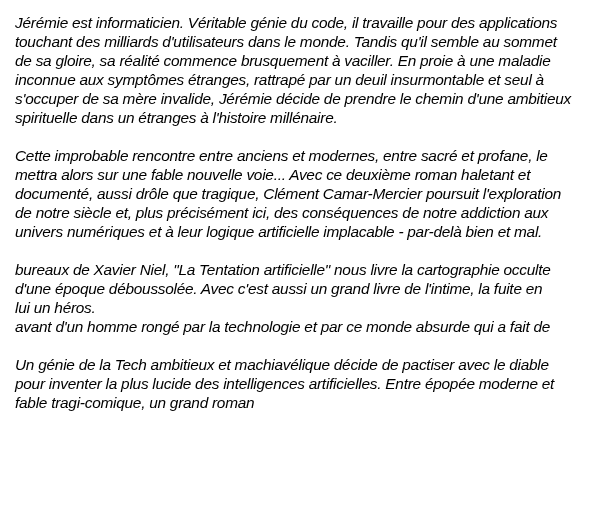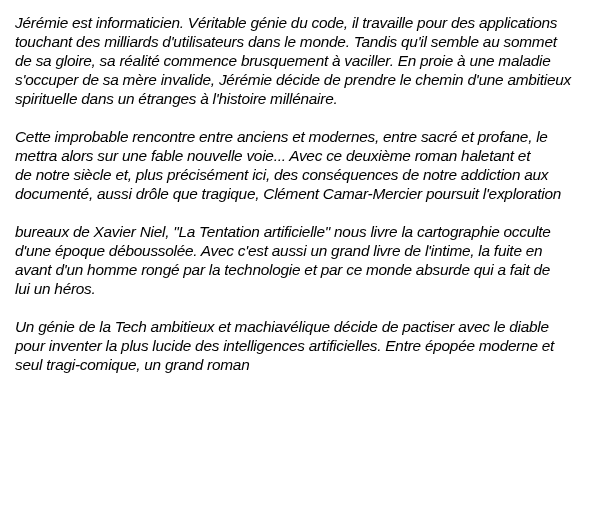--- a/index.html
+++ b/index.html
@@ -36,37 +36,39 @@
   </style>
 </head>
 <body>
 
 <div class="doc">
 
   <p class="para">
     <span class="line">Jérémie est informaticien. Véritable génie du code, il travaille pour des applications</span>
     <span class="line">touchant des milliards d'utilisateurs dans le monde. Tandis qu'il semble au sommet</span>
     <span class="line">de sa gloire, sa réalité commence brusquement à vaciller. En proie à une maladie</span>
+    <span class="line">inconnue aux symptômes étranges, rattrapé par un deuil insurmontable et seul à</span>
     <span class="line">s'occuper de sa mère invalide, Jérémie décide de prendre le chemin d'une ambitieux</span>
     <span class="line">spirituelle dans un étranges à l'histoire millénaire.</span>
   </p>
 
   <p class="para">
     <span class="line">Cette improbable rencontre entre anciens et modernes, entre sacré et profane, le</span>
     <span class="line">mettra alors sur une fable nouvelle voie... Avec ce deuxième roman haletant et</span>
+    <span class="line">documenté, aussi drôle que tragique, Clément Camar-Mercier poursuit l'exploration</span>
     <span class="line">de notre siècle et, plus précisément ici, des conséquences de notre addiction aux</span>
-    <span class="line">documenté, aussi drôle que tragique, Clément Camar-Mercier poursuit l'exploration</span>
+    <span class="line">univers numériques et à leur logique artificielle implacable - par-delà bien et mal.</span>
   </p>
 
   <p class="para">
     <span class="line">bureaux de Xavier Niel, "La Tentation artificielle" nous livre la cartographie occulte</span>
     <span class="line">d'une époque déboussolée. Avec c'est aussi un grand livre de l'intime, la fuite en</span>
+    <span class="line">lui un héros.</span>
     <span class="line">avant d'un homme rongé par la technologie et par ce monde absurde qui a fait de</span>
-    <span class="line">lui un héros.</span>
   </p>
 
   <p class="para">
     <span class="line">Un génie de la Tech ambitieux et machiavélique décide de pactiser avec le diable</span>
     <span class="line">pour inventer la plus lucide des intelligences artificielles. Entre épopée moderne et</span>
-    <span class="line">seul tragi-comique, un grand roman</span>
+    <span class="line">fable tragi-comique, un grand roman</span>
   </p>
 
 </div>
 
 </body></html>

